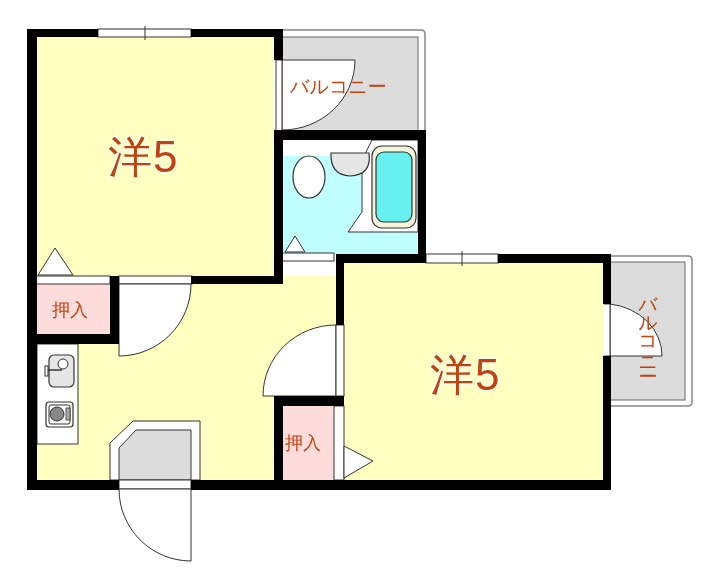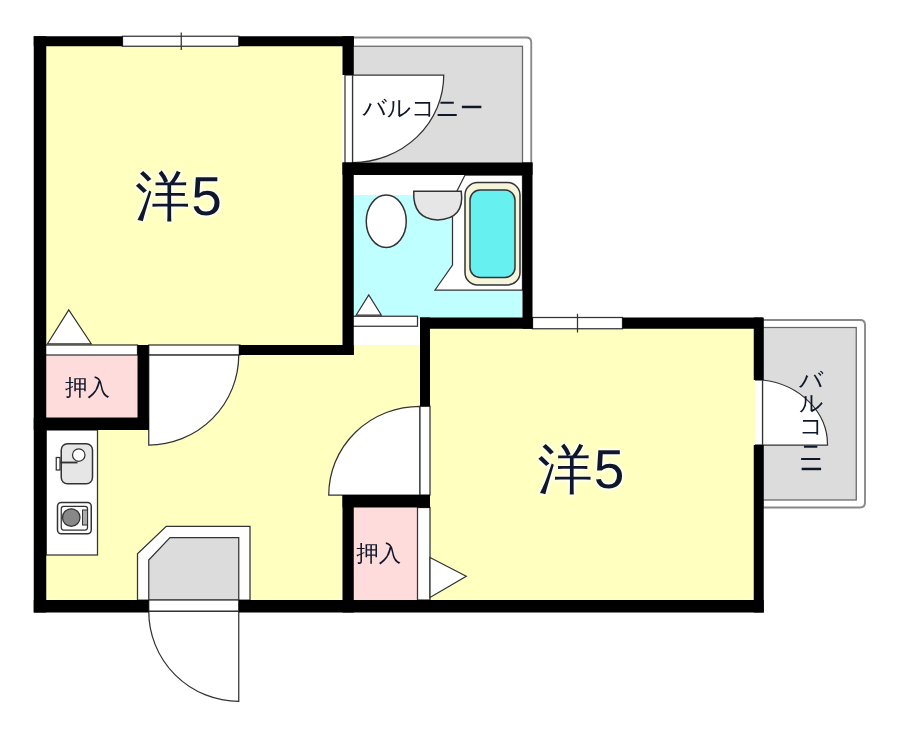--- a/index.html
+++ b/index.html
@@ -1,19 +1,19 @@
 <!DOCTYPE html>
 <html><head>
 <meta charset="utf-8">
 <style>
   html, body { margin: 0; padding: 0; background: #ffffff; }
   body { width: 721px; height: 588px; position: relative; overflow: hidden;
          font-family: "DejaVu Sans", sans-serif; }
   #plan { position: absolute; left: 0; top: 0; }
-  .label { position: absolute; color: #0f172a; white-space: nowrap; }
+  .label { position: absolute; color: #c2410c; white-space: nowrap; }
   .room-label { font-size: 44px; font-family: "Liberation Sans", "DejaVu Sans", sans-serif;
                 text-shadow: 0 0 3px #fff, 0 0 3px #fff, 0 0 4px #fff; letter-spacing: 1px; text-align: right; }
   .closet-label { font-size: 18px; font-family: Liberation Sans, sans-serif; }
   .balcony-label { font-size: 19px; font-family: "DejaVu Sans", sans-serif; }
   .vertical { writing-mode: vertical-rl; text-orientation: upright; letter-spacing: -1px; }
 </style>
 </head>
 <body>
 
 <svg id="plan" width="721" height="588" viewBox="0 0 721 588" xmlns="http://www.w3.org/2000/svg">

